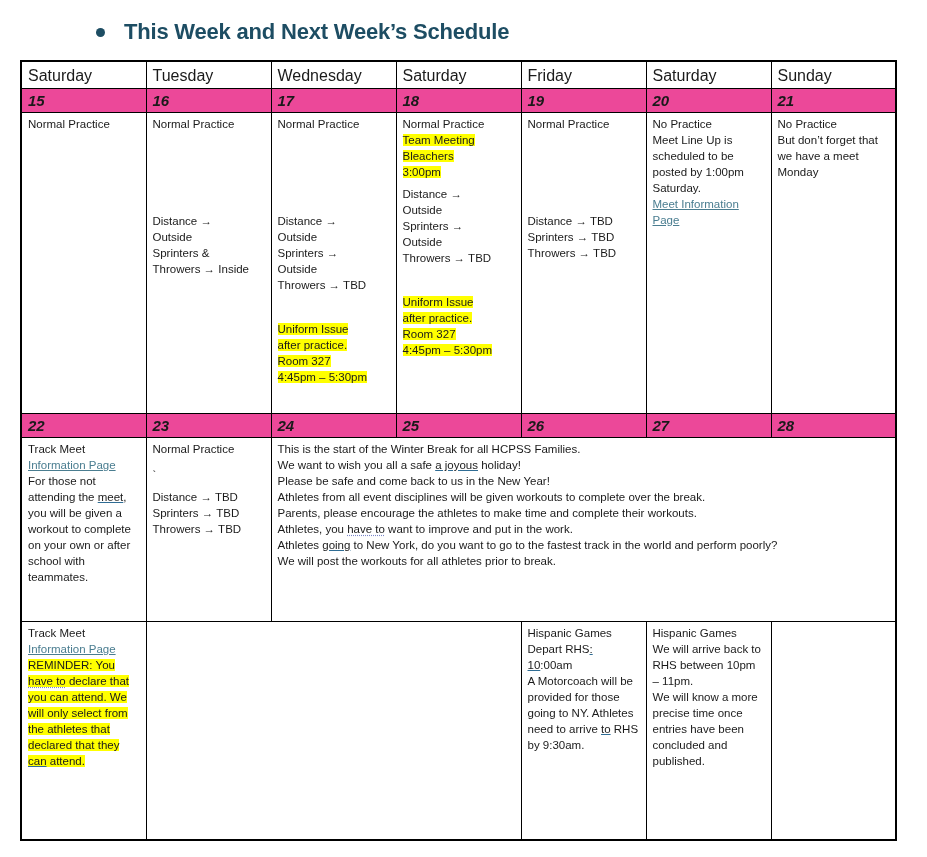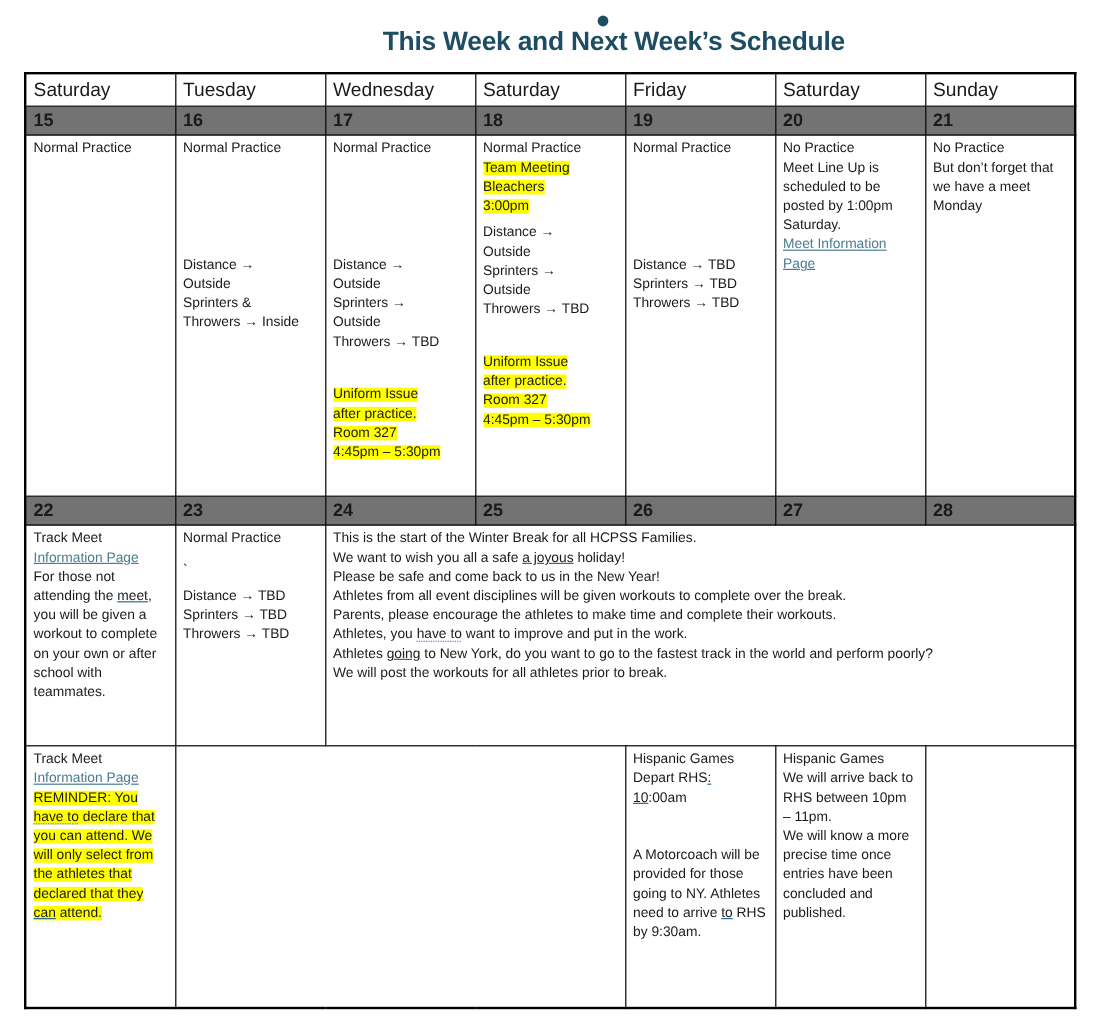--- a/index.html
+++ b/index.html
@@ -3,37 +3,37 @@
 <meta charset="utf-8">
 <style>
   html,body{margin:0;padding:0;background:#ffffff;}
   body{
     width:927px;height:857px;
     font-family:"Liberation Sans",sans-serif;
     color:#1a1a1a;
     position:relative;
   }
   
-  .title-row{display:flex;align-items:center;padding:13px 0 0 96px;height:38px;flex-direction:column;}
+  .title-row{display:flex;align-items:center;padding:13px 0 0 96px;height:38px;}
   .bullet{width:9px;height:9px;border-radius:50%;background:#1d4d63;margin-right:19px;flex:0 0 auto;}
   .title{font-size:22px;font-weight:600;color:#1d4d63;letter-spacing:-0.2px;}
 
   
   table{border-collapse:collapse;table-layout:fixed;width:877px;margin:9px 0 0 20px;border:2px solid #000;}
   col{width:125px;}
   th{border:1px solid #000;font-weight:400;font-size:16px;text-align:left;padding:3px 6px 2px 6px;height:21px;vertical-align:middle;}
-  td.date{background:#737373;border:1px solid #000;font-weight:700;font-size:15px;padding:2px 6px;height:19px;vertical-align:middle;}
+  td.date{background:#ec4899;border:1px solid #000;font-weight:700;font-size:15px;padding:2px 6px;height:19px;vertical-align:middle;font-style:italic;}
   td.cell{border:1px solid #000;vertical-align:top;padding:3px 6px;font-size:11.5px;line-height:16px;}
   tr.wk1 td.cell{height:294px;}
   tr.wk2 td.cell{height:177px;}
   tr.wk3 td.cell{height:211px;}
 
   .p{margin:0;white-space:pre-line;}
   .mt6{margin-top:6px}.mt10{margin-top:10px}
-  .mt14{margin-top:28px}.mt16{}.mt32{margin-top:32px}.mt81{margin-top:81px}
+  .mt14{margin-top:28px}.mt16{}.mt32{}.mt81{margin-top:81px}
 
   .hl{background:#ffff00;}
   .lnk{color:#4a7d90;text-decoration:underline;cursor:pointer;}
   .u{text-decoration:underline;text-decoration-color:#2f6c94;}
   .ud{text-decoration:underline dotted #7a86c9;text-underline-offset:2px;}
 </style>
 </head>
 <body>
 
 <div class="title-row">

